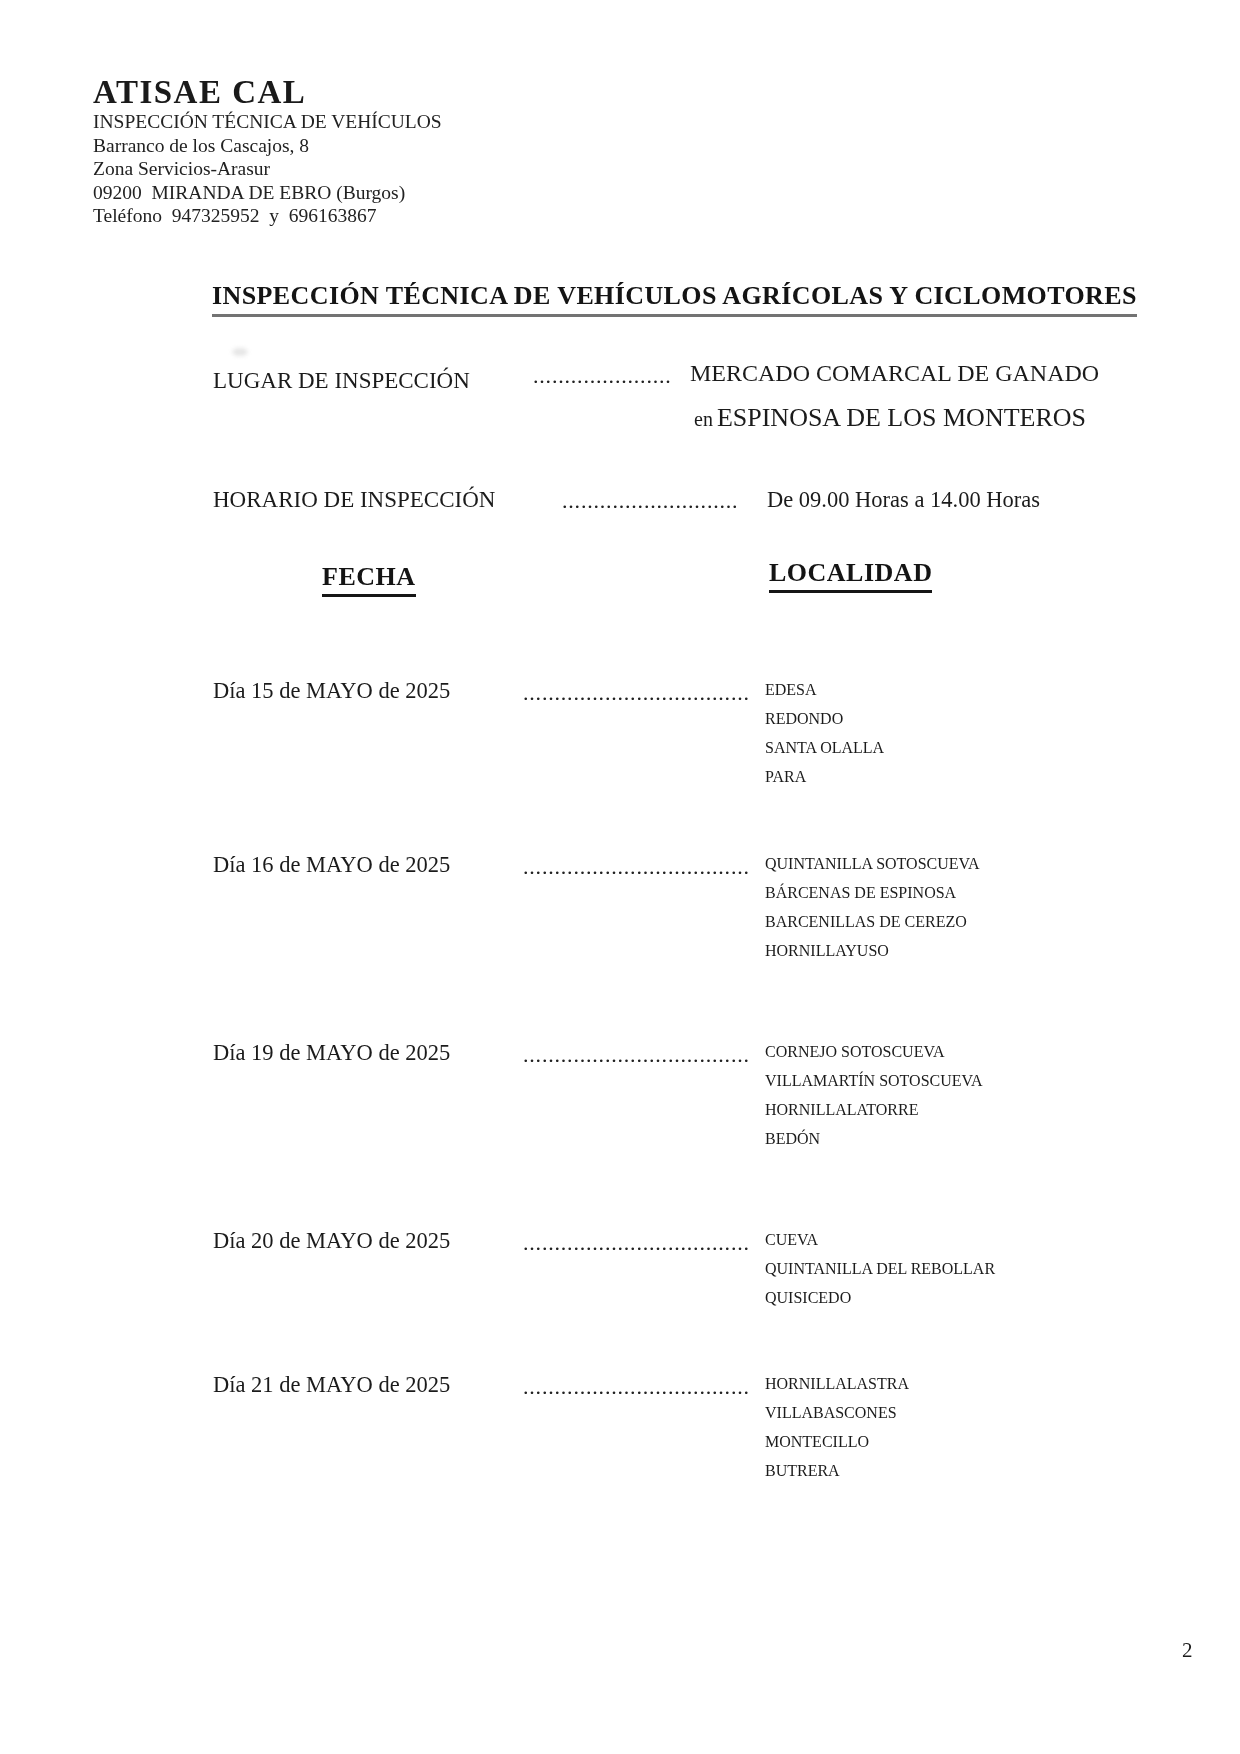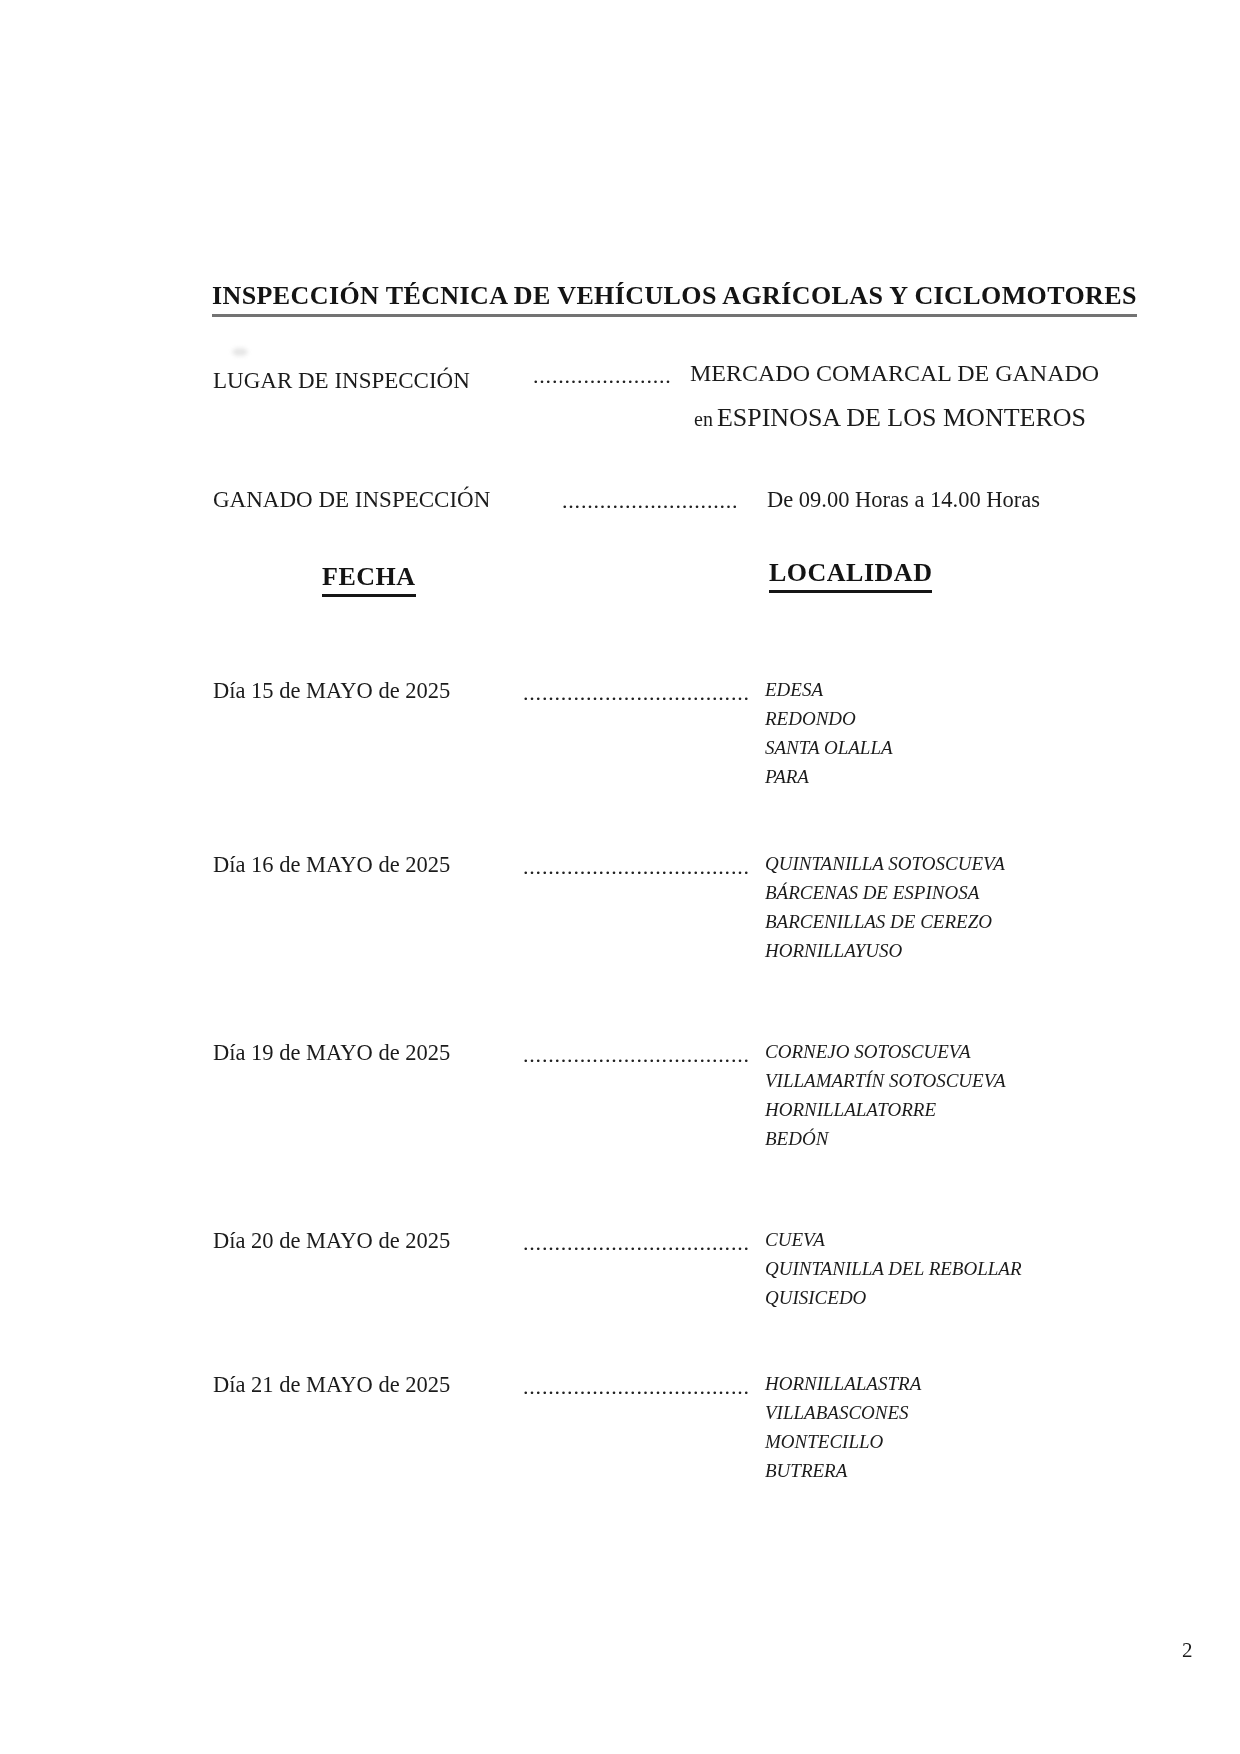--- a/index.html
+++ b/index.html
@@ -49,48 +49,56 @@
     border-bottom: 3.5px solid #161616; padding-bottom: 2px; color: #141414;
   }
   .fecha-header     { left: 322px; top: 562px; text-align: right; }
   .localidad-header { left: 769px; top: 558px; }
   
   #schedule { position: absolute; left: 213px; top: 0; width: 990px; height: 100%; }
   .sched-row { position: absolute; left: 0; width: 990px; }
   .sched-date { position: absolute; left: 0; top: 0; font-size: 22.5px; white-space: nowrap; }
   .sched-leader { position: absolute; left: 310px; top: 2px; width: 228px; }
   .sched-locs { position: absolute; left: 552px; top: -3px; }
-  .loc-line { font-size: 19px; line-height: 29px; white-space: nowrap; font-style: italic; }
+  .loc-line { font-size: 16px; line-height: 29px; white-space: nowrap; }
   
   .page-number { left: 1182px; top: 1638px; font-size: 21px; }
   
   .smudge {
     position: absolute; left: 232px; top: 348px; width: 16px; height: 8px;
     background: #9a9a9a; opacity: 0.25; border-radius: 50%; filter: blur(2px);
   }
 </style>
 </head>
 <body>
 
 <div class="page">
 
+  <div class="letterhead">
+    <div class="company">ATISAE CAL</div>
+    <div class="addr-line">INSPECCIÓN TÉCNICA DE VEHÍCULOS</div>
+    <div class="addr-line">Barranco de los Cascajos, 8</div>
+    <div class="addr-line">Zona Servicios-Arasur</div>
+    <div class="addr-line">09200  MIRANDA DE EBRO (Burgos)</div>
+    <div class="addr-line">Teléfono  947325952  y  696163867</div>
+  </div>
 
   <div class="smudge"></div>
 
   <div class="doc-title">INSPECCIÓN TÉCNICA DE VEHÍCULOS AGRÍCOLAS Y CICLOMOTORES</div>
 
   <div class="abs info-label lugar-label">LUGAR DE INSPECCIÓN</div>
   <div class="abs leader lugar-leader">......................</div>
   <div class="abs lugar-value">MERCADO COMARCAL DE GANADO</div>
   <div class="abs lugar-value2">
     <span class="small">en</span>
     <span class="big">ESPINOSA DE LOS MONTEROS</span>
   </div>
 
-  <div class="abs info-label horario-label">GANADO DE INSPECCIÓN</div>
+  <div class="abs info-label horario-label">HORARIO DE INSPECCIÓN</div>
   <div class="abs leader horario-leader">............................</div>
   <div class="abs horario-value">De 09.00 Horas a 14.00 Horas</div>
 
   <div class="abs col-header fecha-header">FECHA</div>
   <div class="abs col-header localidad-header">LOCALIDAD</div>
 
   <div id="schedule">
       <div class="sched-row" style="top: 678px;">
         <div class="sched-date">Día 15 de MAYO de 2025</div>
         <div class="leader sched-leader abs" style="position: absolute;">.....................................</div>

